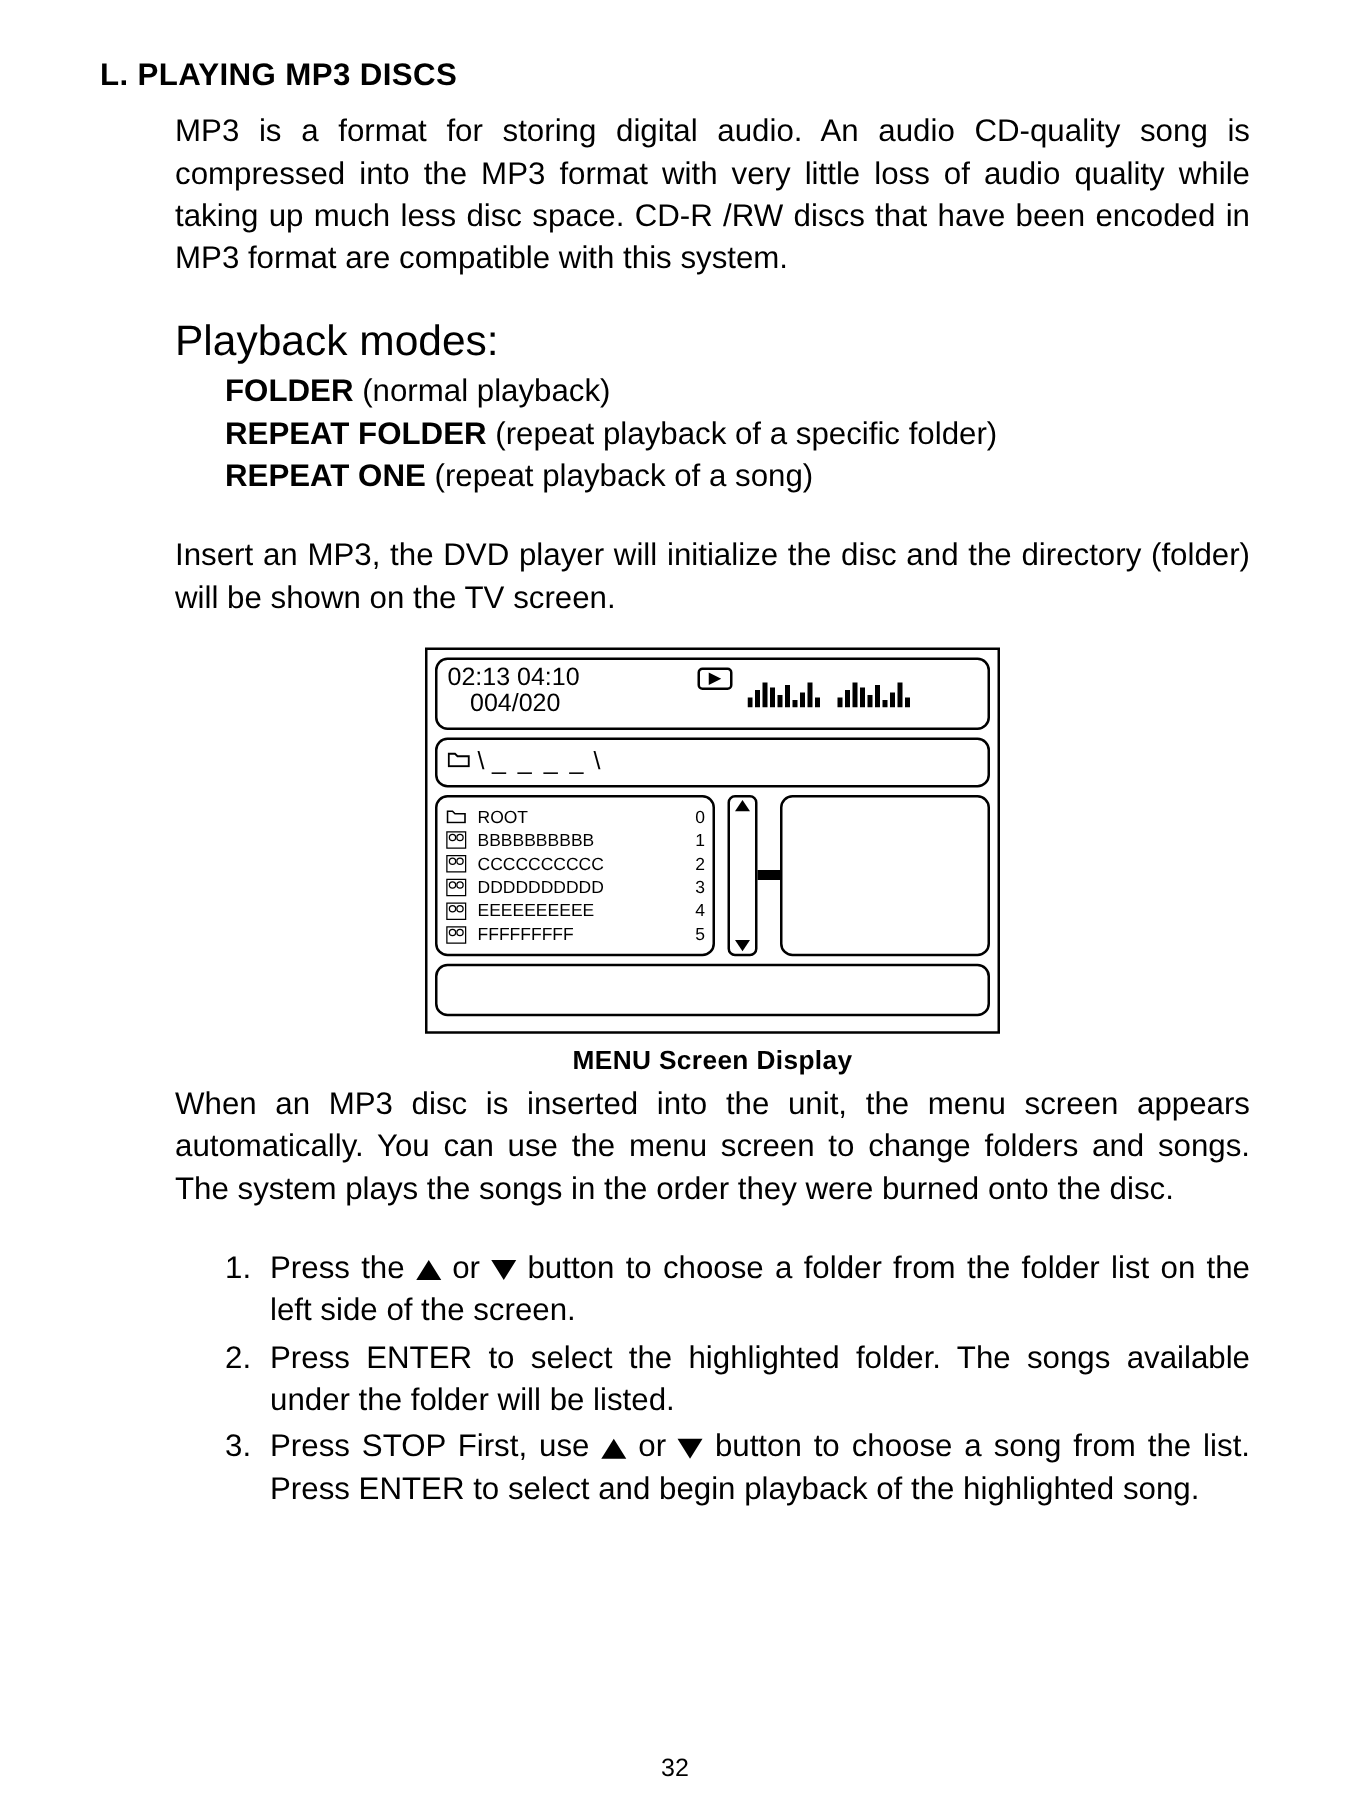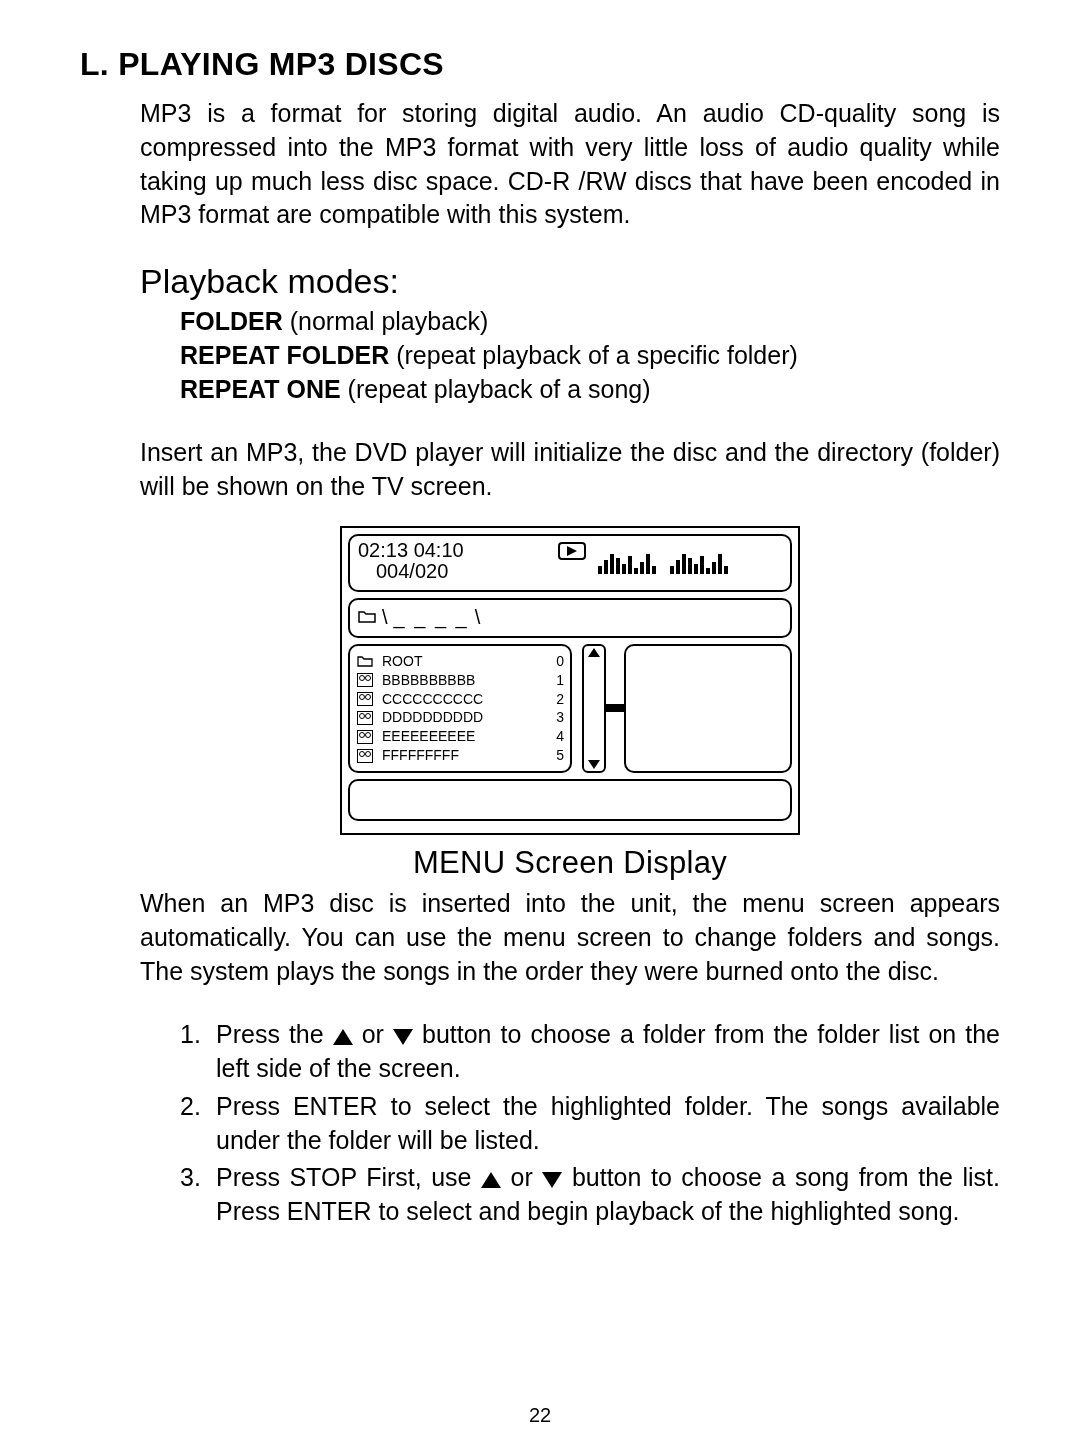--- a/index.html
+++ b/index.html
@@ -1,17 +1,17 @@
 <!DOCTYPE html>
 <html><head>
 <meta charset="utf-8">
 <style>
   html,body{margin:0;padding:0;background:#fff;color:#000;font-family:Arial,Helvetica,sans-serif}
   .page{width:1080px;height:1453px;box-sizing:border-box;padding:46px 80px 0 80px;position:relative}
-  .sec-title{font-weight:bold;font-size:32px;letter-spacing:0.3px;margin-bottom:14px}
+  .sec-title{font-weight:bold;font-size:25px;letter-spacing:0.3px;margin-bottom:14px}
   .indent{margin-left:60px}
   .para{font-size:25px;line-height:1.35;text-align:justify;margin-bottom:30px}
   .pmodes-lead{font-size:34px;margin-bottom:4px}
   .pm-line{font-size:25px;margin-left:40px;line-height:1.35}
   .pm-line b{font-weight:bold}
   .insert{font-size:25px;text-align:justify;line-height:1.35;margin-top:30px;margin-bottom:22px}
   .screen-wrap{width:460px;margin:0 auto}
   .screen{border:2px solid #000;padding:6px}
   .panel{border:2px solid #000;border-radius:10px;padding:4px 8px;margin-bottom:6px;position:relative}
   .top-panel{display:flex;align-items:flex-start;height:46px}
@@ -26,21 +26,21 @@
   .dashrow{font-size:20px;letter-spacing:2px}
   .list-area{display:flex;gap:12px;margin-bottom:6px}
   .list-panel{border:2px solid #000;border-radius:10px;padding:6px 6px 6px 6px;flex:0 0 224px;box-sizing:border-box}
   .scroll-panel{border:2px solid #000;border-radius:6px;width:24px;box-sizing:border-box;display:flex;flex-direction:column;align-items:center;justify-content:space-between;margin-left:-2px;padding:2px 0}
   .vis-panel{border:2px solid #000;border-radius:10px;flex:1;margin-left:6px}
   .row{display:flex;align-items:center;font-size:14px;font-family:Arial;gap:8px;line-height:1.35}
   .row .ic{flex:0 0 18px;display:flex;align-items:center;justify-content:center}
   .row .nm{flex:1}
   .row .ix{flex:0 0 16px;text-align:right}
   .bottom-panel{height:30px}
-  .menu-cap{text-align:center;font-weight:normal;font-size:31px;margin-top:10px;letter-spacing:0.3px}
+  .menu-cap{text-align:center;font-weight:bold;font-size:21px;margin-top:10px;letter-spacing:0.3px}
   .steps{margin-top:28px;font-size:25px;line-height:1.35}
   .step{display:flex;margin-bottom:4px;text-align:justify}
   .step .num{flex:0 0 36px;margin-left:40px}
   .step .body{flex:1}
   .tri-up,.tri-down{display:inline-block;vertical-align:middle}
   .tri-up{width:0;height:0;border-left:10px solid transparent;border-right:10px solid transparent;border-bottom:16px solid #000}
   .tri-down{width:0;height:0;border-left:10px solid transparent;border-right:10px solid transparent;border-top:16px solid #000}
   .tri-up-sm{width:0;height:0;border-left:6px solid transparent;border-right:6px solid transparent;border-bottom:9px solid #000}
   .tri-down-sm{width:0;height:0;border-left:6px solid transparent;border-right:6px solid transparent;border-top:9px solid #000}
   .thumb{width:18px;height:8px;background:#000;margin-right:-20px}
@@ -190,14 +190,14 @@
         <div class="num">2.</div>
         <div class="body">Press ENTER to select the highlighted folder.  The songs available under the folder will be listed.</div>
       </div>
       <div class="step">
         <div class="num">3.</div>
         <div class="body"><span>Press STOP First, use </span><span class="tri-up"></span><span> or </span><span class="tri-down"></span><span> button to choose a song from the list. Press ENTER to select and begin playback of the highlighted song.</span></div>
       </div>
     </div>
   </div>
 
-  <div class="pagenum">22</div>
+  <div class="pagenum">32</div>
 </div>
 
 </body></html>

